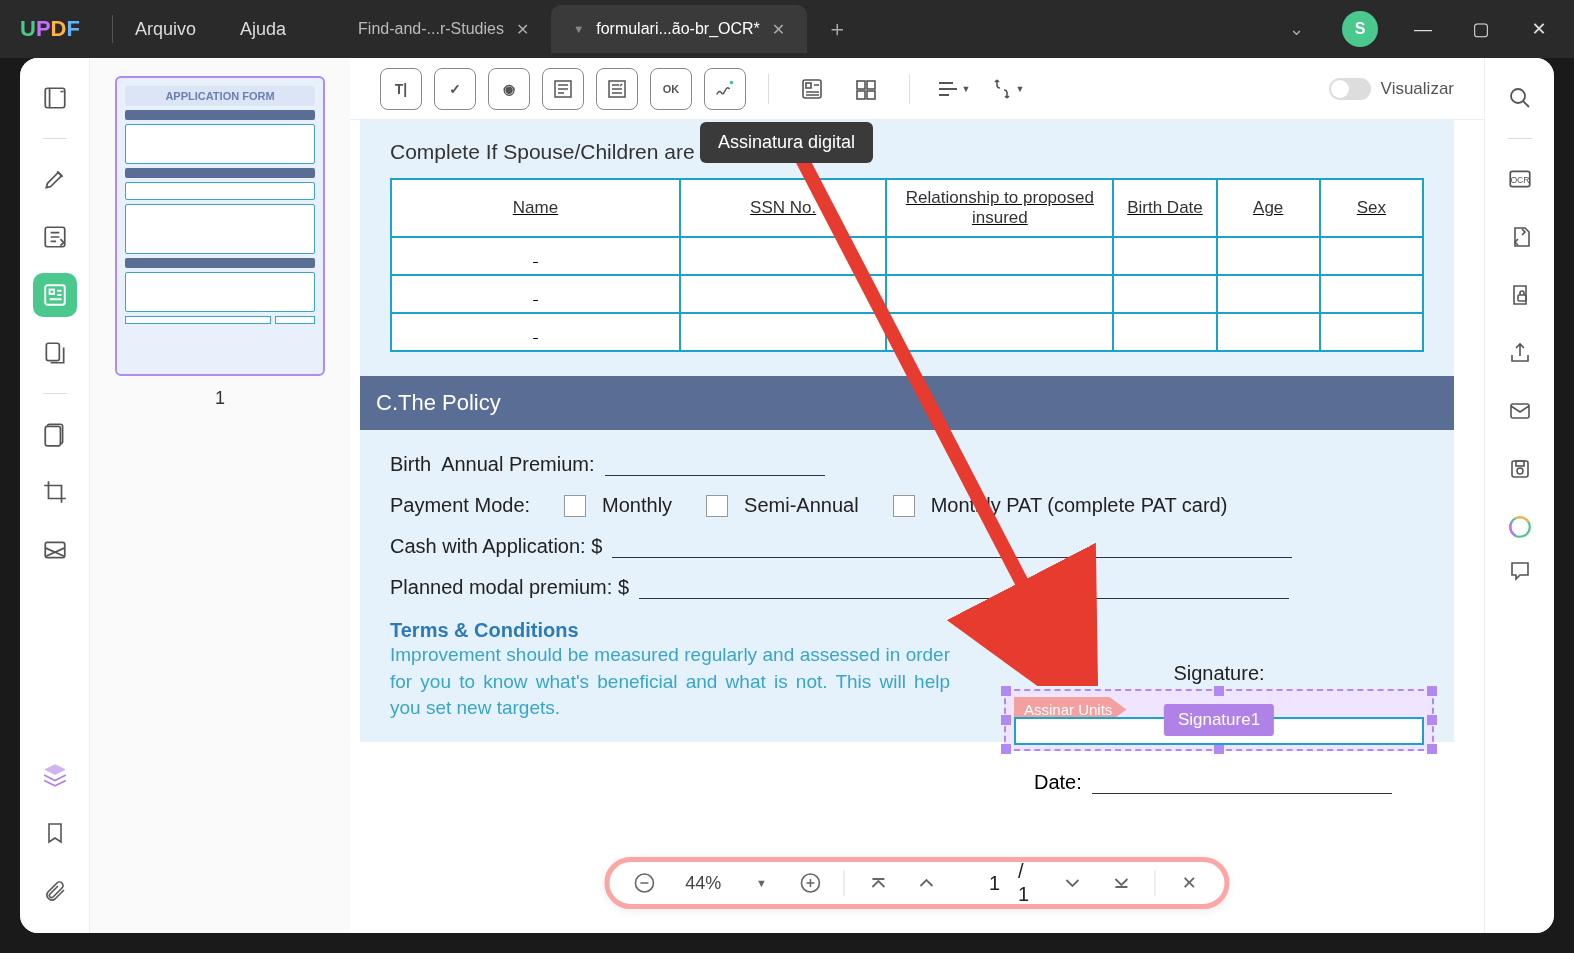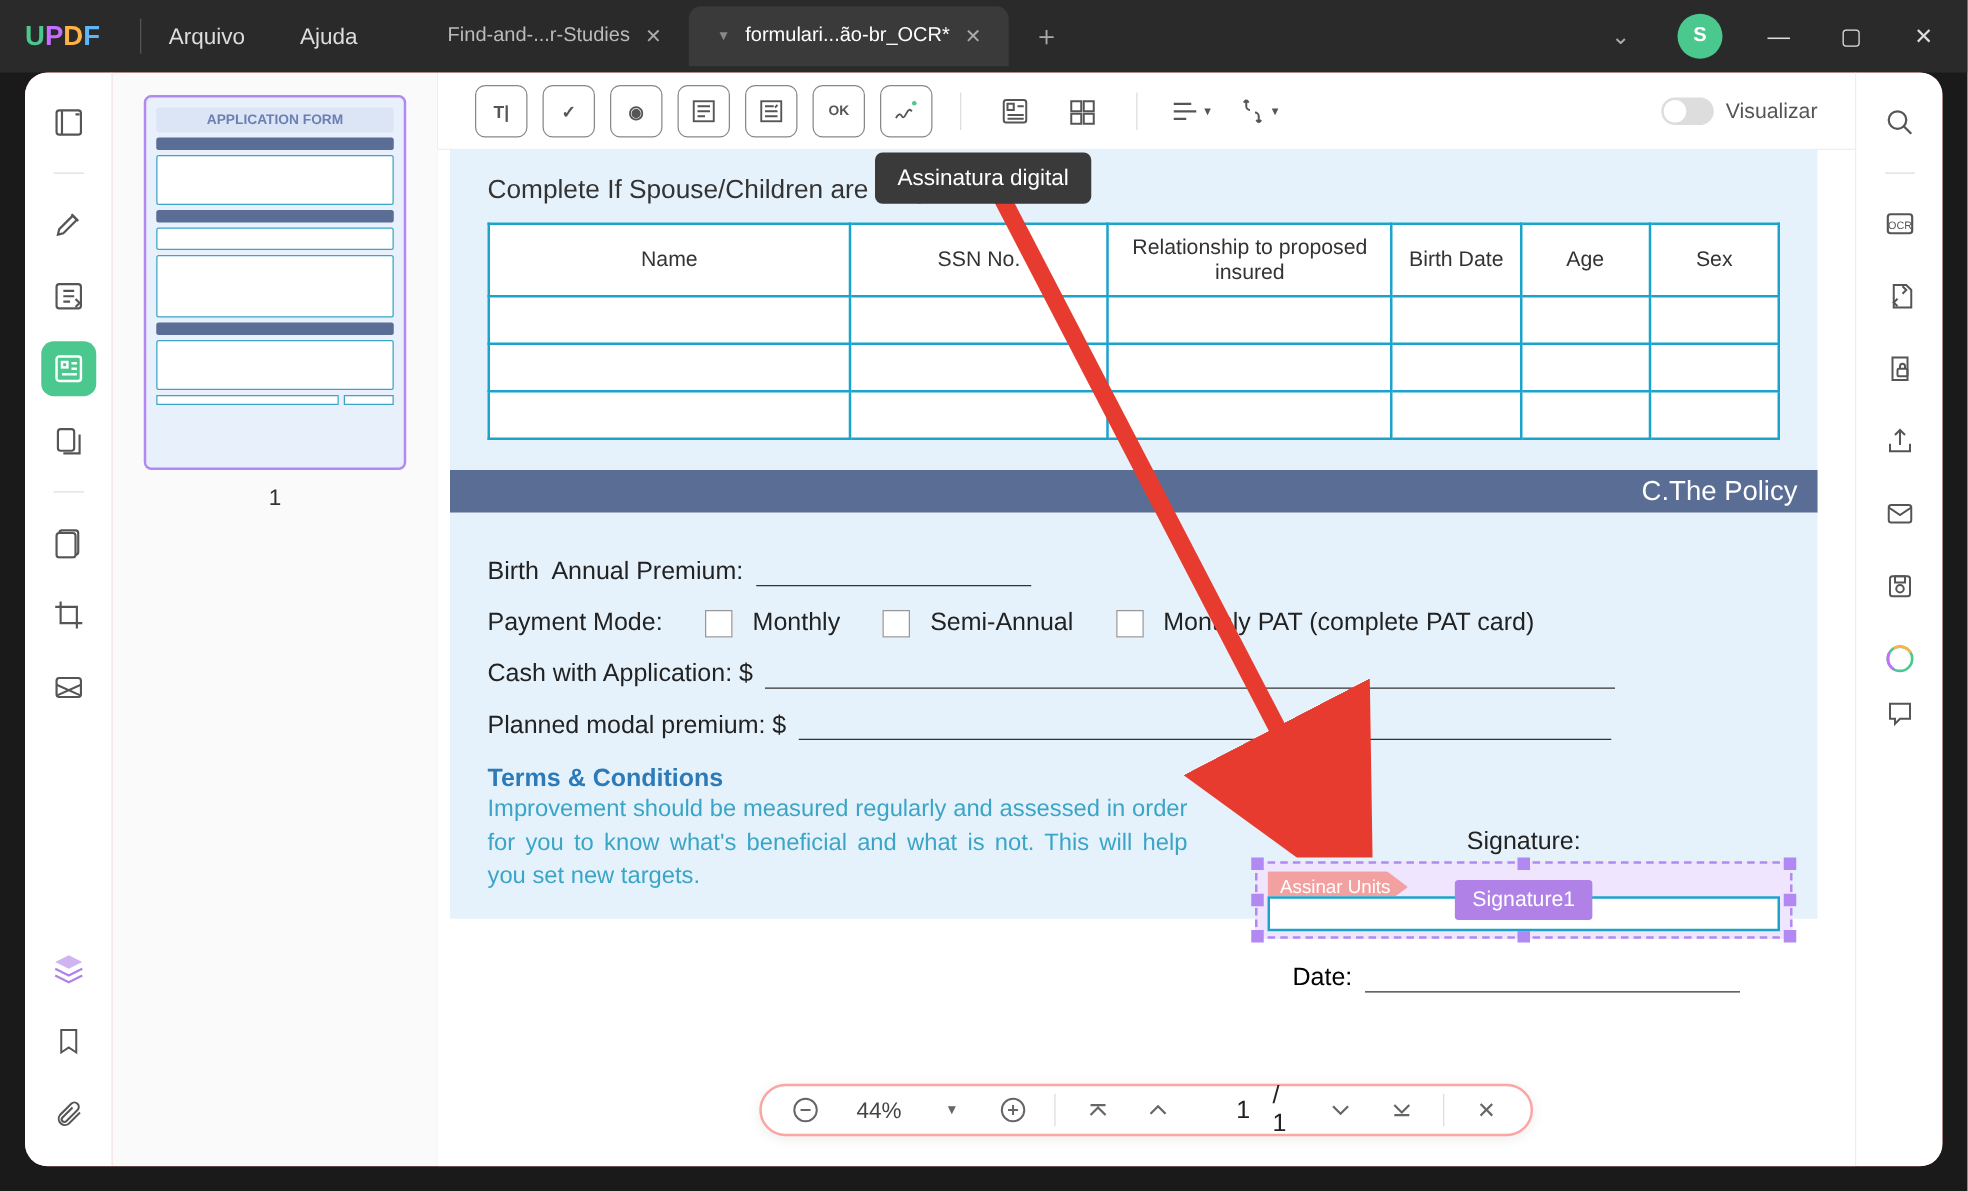--- a/index.html
+++ b/index.html
@@ -36,44 +36,44 @@
 .top-toolbar { height:62px; border-bottom:1px solid #eee; display:flex; align-items:center; padding:0 30px; gap:12px; }
 .tbtn { width:42px; height:42px; border:1.5px solid #888; border-radius:8px; display:flex; align-items:center; justify-content:center; cursor:pointer; font-size:14px; color:#555; font-weight:bold; background:#fff; }
 .tbtn.noborder { border:none; }
 .tool-vsep { width:1px; height:30px; background:#ddd; margin:0 10px; }
 .preview-toggle { margin-left:auto; display:flex; align-items:center; gap:10px; color:#555; font-size:17px; }
 .toggle-sw { width:42px; height:22px; background:#ddd; border-radius:11px; position:relative; cursor:pointer; }
 .toggle-sw::after { content:''; width:18px; height:18px; background:#fff; border-radius:50%; position:absolute; top:2px; left:2px; }
 .doc-area { flex:1; overflow:auto; background:#fff; padding:0 30px 60px 0; position:relative; }
 .doc-page { background:#e6f2fb; margin-left:10px; padding:20px 30px; }
 .sect-title { font-size:21px; color:#333; margin-bottom:14px; }
-.tbl { width:100%; border-collapse:collapse; background:#fff; }
+.tbl { width:100%; border-collapse:collapse; background:#fff;text-decoration:underline; }
 .tbl th, .tbl td { border:2px solid #1ba3cc; padding:8px 10px; font-size:17px; text-align:center; color:#333; }
 .tbl th { font-weight:normal; }
-.policy-hdr { background:#5a6d94; color:#fff; font-size:22px; padding:4px 16px; margin:24px -30px 36px -30px;text-align:right; }
+.policy-hdr { background:#5a6d94; color:#fff; font-size:22px; padding:14px 16px; margin:24px -30px 23px -30px; }
 .field-row { font-size:20px; color:#222; margin:18px 0; display:flex; align-items:center; gap:10px; flex-wrap:wrap; }
 .underline { border-bottom:1.5px solid #333; min-width:220px; height:22px; display:inline-block; }
 .chk { width:22px; height:22px; background:#fff; border:1.5px solid #999; display:inline-block; margin-left:24px; margin-right:6px; }
 .terms-title { color:#2c7ab8; font-size:20px; font-weight:bold; margin-top:20px; }
 .terms-text { color:#3aa5c7; font-size:19px; line-height:1.4; max-width:560px; text-align:justify; }
 .sig-area { position:absolute; right:50px; top:542px; }
 .sig-label { font-size:20px; color:#222; text-align:center; margin-bottom:4px; }
 .sig-box { width:430px; height:62px; border:2px dashed #b288f2; background:#efe5ff; position:relative; }
 .sig-handle { width:10px; height:10px; background:#b288f2; position:absolute; }
 .h-tl{top:-5px;left:-5px}.h-tm{top:-5px;left:50%;margin-left:-5px}.h-tr{top:-5px;right:-5px}
 .h-ml{top:50%;left:-5px;margin-top:-5px}.h-mr{top:50%;right:-5px;margin-top:-5px}
 .h-bl{bottom:-5px;left:-5px}.h-bm{bottom:-5px;left:50%;margin-left:-5px}.h-br{bottom:-5px;right:-5px}
 .sign-here { position:absolute; left:8px; top:6px; background:#f2a0a0; color:#fff; padding:4px 14px 4px 10px; font-size:15px; clip-path:polygon(0 0,85% 0,100% 50%,85% 100%,0 100%); }
 .sig-name { position:absolute; left:50%; top:50%; transform:translate(-50%,-50%); background:#b082e8; color:#fff; padding:6px 14px; font-size:17px; border-radius:3px; }
 .sig-inner { position:absolute; left:8px; right:8px; bottom:4px; height:28px; border:2px solid #1ba3cc; background:#fff; }
 .date-row { margin-top:20px; font-size:20px; display:flex; align-items:center; gap:10px; padding-left:30px; }
 .tooltip { position:absolute; top:64px; left:350px; background:#3a3a3a; color:#fff; padding:10px 18px; font-size:18px; border-radius:6px; z-index:50; }
 .arrow-svg { position:absolute; top:68px; left:430px; z-index:40; pointer-events:none; }
 .right-tools { width:70px; background:#fff; display:flex; flex-direction:column; align-items:center; padding-top:18px; gap:14px; border-left:1px solid #eee; }
-.bottom-bar { position:absolute; bottom:24px; left:50%; transform:translateX(-50%); background:#fff; border:2px solid #fca5a5; border-radius:28px; height:42px; display:flex; align-items:center; padding:0 20px; gap:18px; box-shadow:0 2px 10px rgba(0,0,0,0.08); z-index:30; }
+.bottom-bar { position:absolute; bottom:24px; left:50%; transform:translateX(-50%); background:#fff; border:5px solid #fca5a5; border-radius:28px; height:52px; display:flex; align-items:center; padding:0 20px; gap:18px; box-shadow:0 2px 10px rgba(0,0,0,0.08); z-index:30; }
 .bbtn { width:32px; height:32px; display:flex; align-items:center; justify-content:center; cursor:pointer; color:#666; font-size:18px; }
 .zoom-val { font-size:18px; color:#444; min-width:50px; text-align:center; }
 .page-input { width:40px; border:none; text-align:right; font-size:20px; color:#222; background:transparent; }
 .page-total { font-size:20px; color:#222; }
 .bsep { width:1px; height:26px; background:#ddd; }
 svg { display:block; }
 </style>
 </head>
 <body>
 

